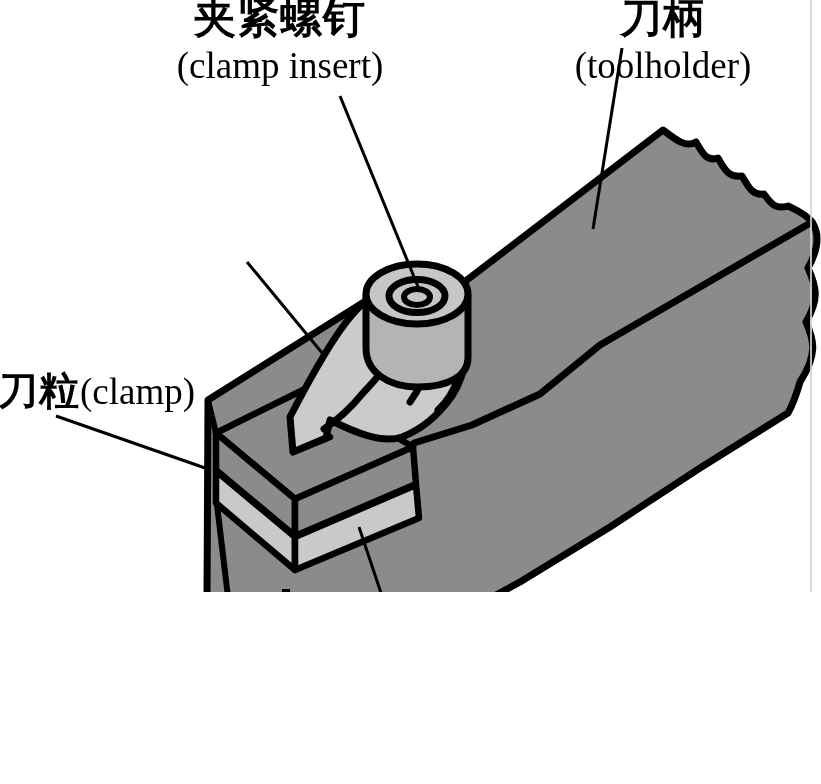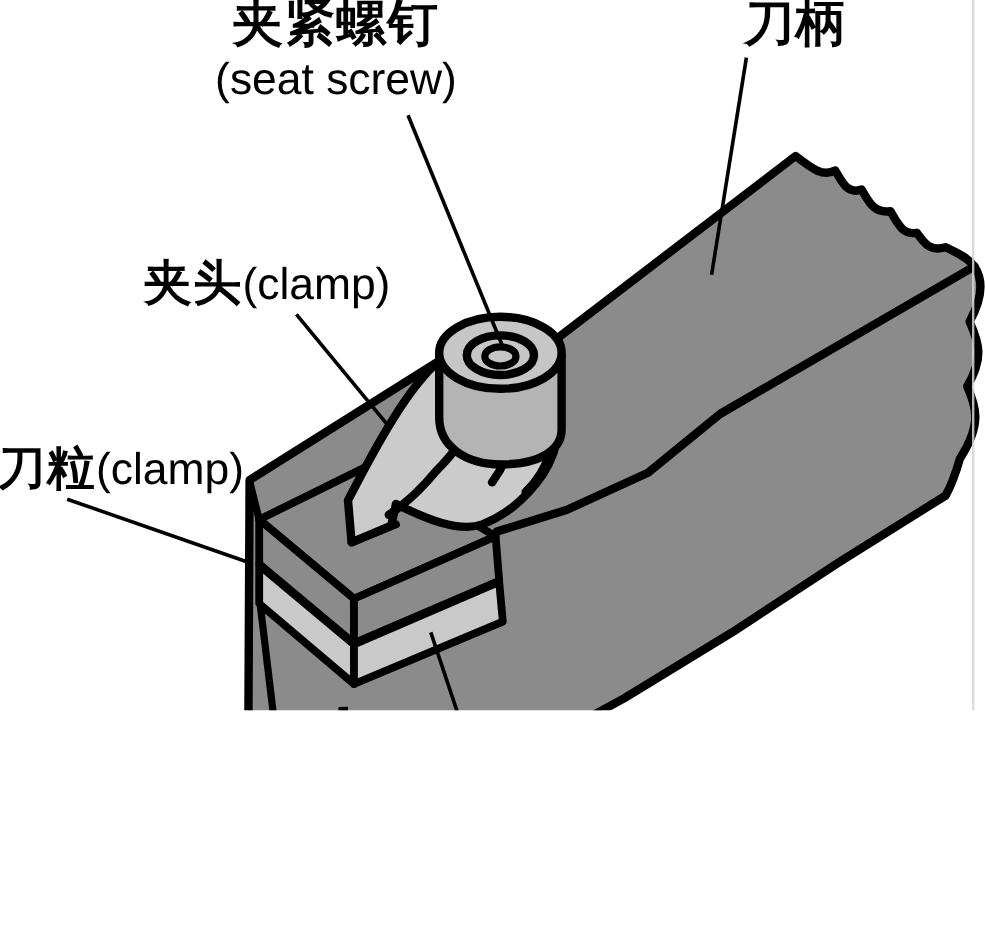--- a/index.html
+++ b/index.html
@@ -1,21 +1,21 @@
 <!DOCTYPE html>
 <html><head>
 <meta charset="utf-8">
 <style>
   html,body{margin:0;padding:0;background:#ffffff;}
   .canvas{
     position:relative;
     width:821px;height:592px;
     background:#ffffff;
     overflow:hidden;
-    font-family:Liberation Sans, sans-serif;
+    font-family:Liberation Serif, serif;
     color:#000;
   }
   svg{position:absolute;left:0;top:0;}
   .diagram-label{
     position:absolute;
     white-space:nowrap;
     color:#000;
     line-height:1.18;
   }
   .diagram-label .zh{
@@ -118,30 +118,28 @@
 
     <line x1="340" y1="96" x2="419" y2="289" stroke="#000" stroke-width="3"></line>
     <line x1="622" y1="48" x2="593" y2="229" stroke="#000" stroke-width="3"></line>
     <line x1="247" y1="262" x2="323" y2="354" stroke="#000" stroke-width="3"></line>
     <line x1="56" y1="416" x2="208" y2="469" stroke="#000" stroke-width="3"></line>
     <line x1="359" y1="527" x2="430" y2="740" stroke="#000" stroke-width="3"></line>
   </svg>
 
   <div class="diagram-label two-line" style="left:150px;top:-6px;width:260px;">
     <span class="zh">夹紧螺钉</span>
-    <span class="en">(seat screw)</span>
+    <span class="en">(clamp insert)</span>
   </div>
 
   <div class="diagram-label two-line" style="left:548px;top:-6px;width:230px;">
     <span class="zh">刀柄</span>
+    <span class="en">(toolholder)</span>
   </div>
 
-  <div class="diagram-label" style="left:120px;top:213px;">
-    <span class="zh">夹头</span><span class="en">(clamp)</span>
-  </div>
 
   <div class="diagram-label" style="left:-2px;top:367px;">
     <span class="zh">刀粒</span><span class="en">(clamp)</span>
   </div>
 
 
   <div class="watermark wm-a"></div>
   <div class="watermark wm-b"></div>
 
   <div class="edge-line-right"></div>

